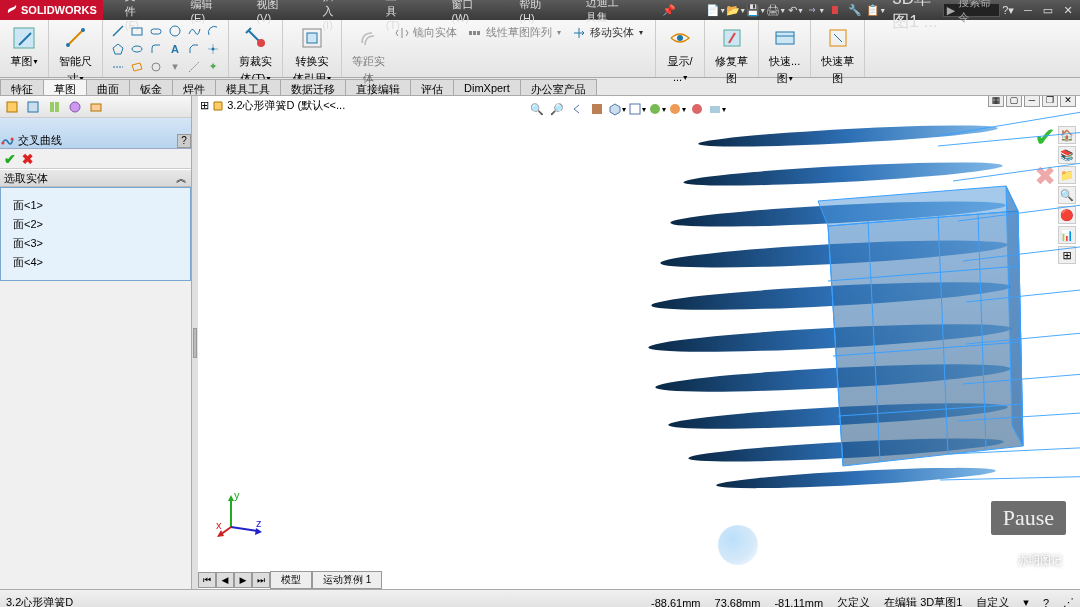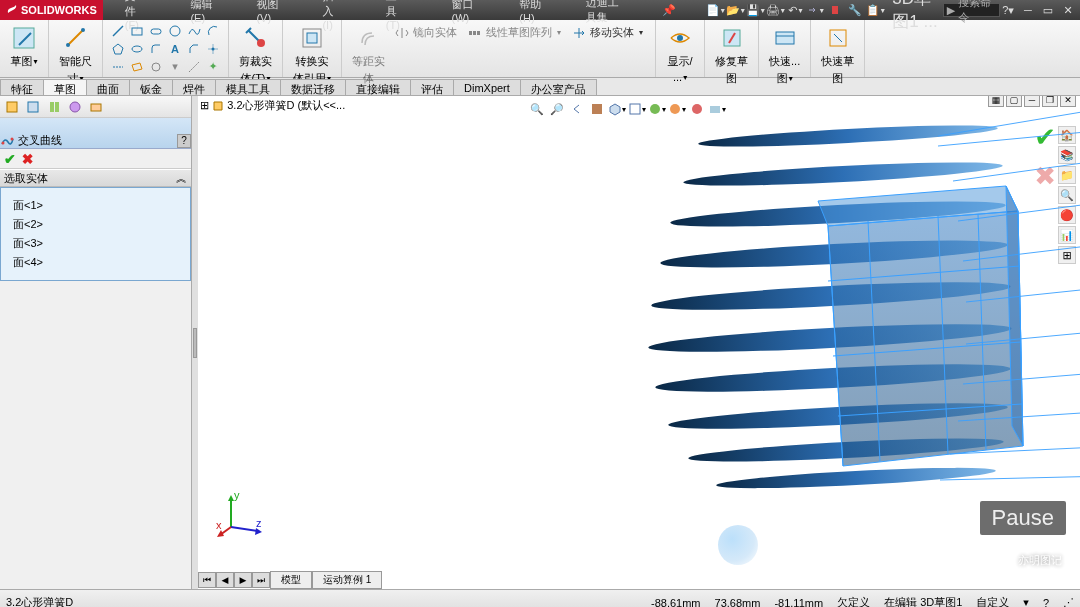--- a/index.html
+++ b/index.html
@@ -49,21 +49,21 @@
 .mdi-btns{position:absolute;right:4px;top:-3px;display:flex;gap:2px}
 .mdi-btns .b{width:16px;height:14px;border:1px solid #999;background:#eee;display:flex;align-items:center;justify-content:center;cursor:pointer;font-size:9px}
 .confirm-icons{position:absolute;right:24px;top:26px;display:flex;flex-direction:column;gap:8px}
 .triad{position:absolute;left:18px;bottom:50px}
 .model3d{position:absolute;left:320px;top:10px;width:620px;height:390px}
 .bottom-tabs{position:absolute;bottom:0;left:0;height:18px;display:flex;align-items:center}
 .bottom-tabs .bt{width:18px;height:16px;border:1px solid #999;background:#ddd;display:flex;align-items:center;justify-content:center;cursor:pointer;font-size:9px}
 .bottom-tabs .btab{padding:1px 10px;border:1px solid #999;background:#eee;cursor:pointer;font-size:10px}
 .statusbar{height:26px;background:linear-gradient(#f0f0f0,#dcdcdc);border-top:1px solid #aaa;display:flex;align-items:center;font-size:10px;padding:0 6px;gap:14px}
 .statusbar .fill{flex:1}
-.pause-overlay{position:absolute;right:14px;bottom:72px;background:rgba(60,60,60,.75);color:#eee;font-size:22px;font-family:Liberation Sans, sans-serif;padding:4px 12px;border-radius:2px}
+.pause-overlay{position:absolute;right:14px;bottom:72px;background:rgba(60,60,60,.75);color:#eee;font-size:22px;font-family:Liberation Serif, serif;padding:4px 12px;border-radius:2px}
 .watermark{position:absolute;right:18px;bottom:36px;color:#fff;font-size:15px;text-shadow:0 0 4px rgba(0,0,0,.6);display:flex;align-items:center;gap:6px;opacity:.9}
 .wm-ico{width:22px;height:22px;border-radius:50%;background:rgba(255,255,255,.35);display:flex;align-items:center;justify-content:center}
 .doctext{position:absolute;right:30px;top:2px;color:#555;font-size:17px}
 .blob{position:absolute;left:520px;bottom:24px;width:40px;height:40px;border-radius:50%;background:radial-gradient(circle at 35% 35%, rgba(180,220,250,.9), rgba(150,200,240,.4) 60%, rgba(150,200,240,0));}
 .dd{font-size:8px;margin-left:1px}
 </style>
 </head>
 <body>
 
 <div class="titlebar">

